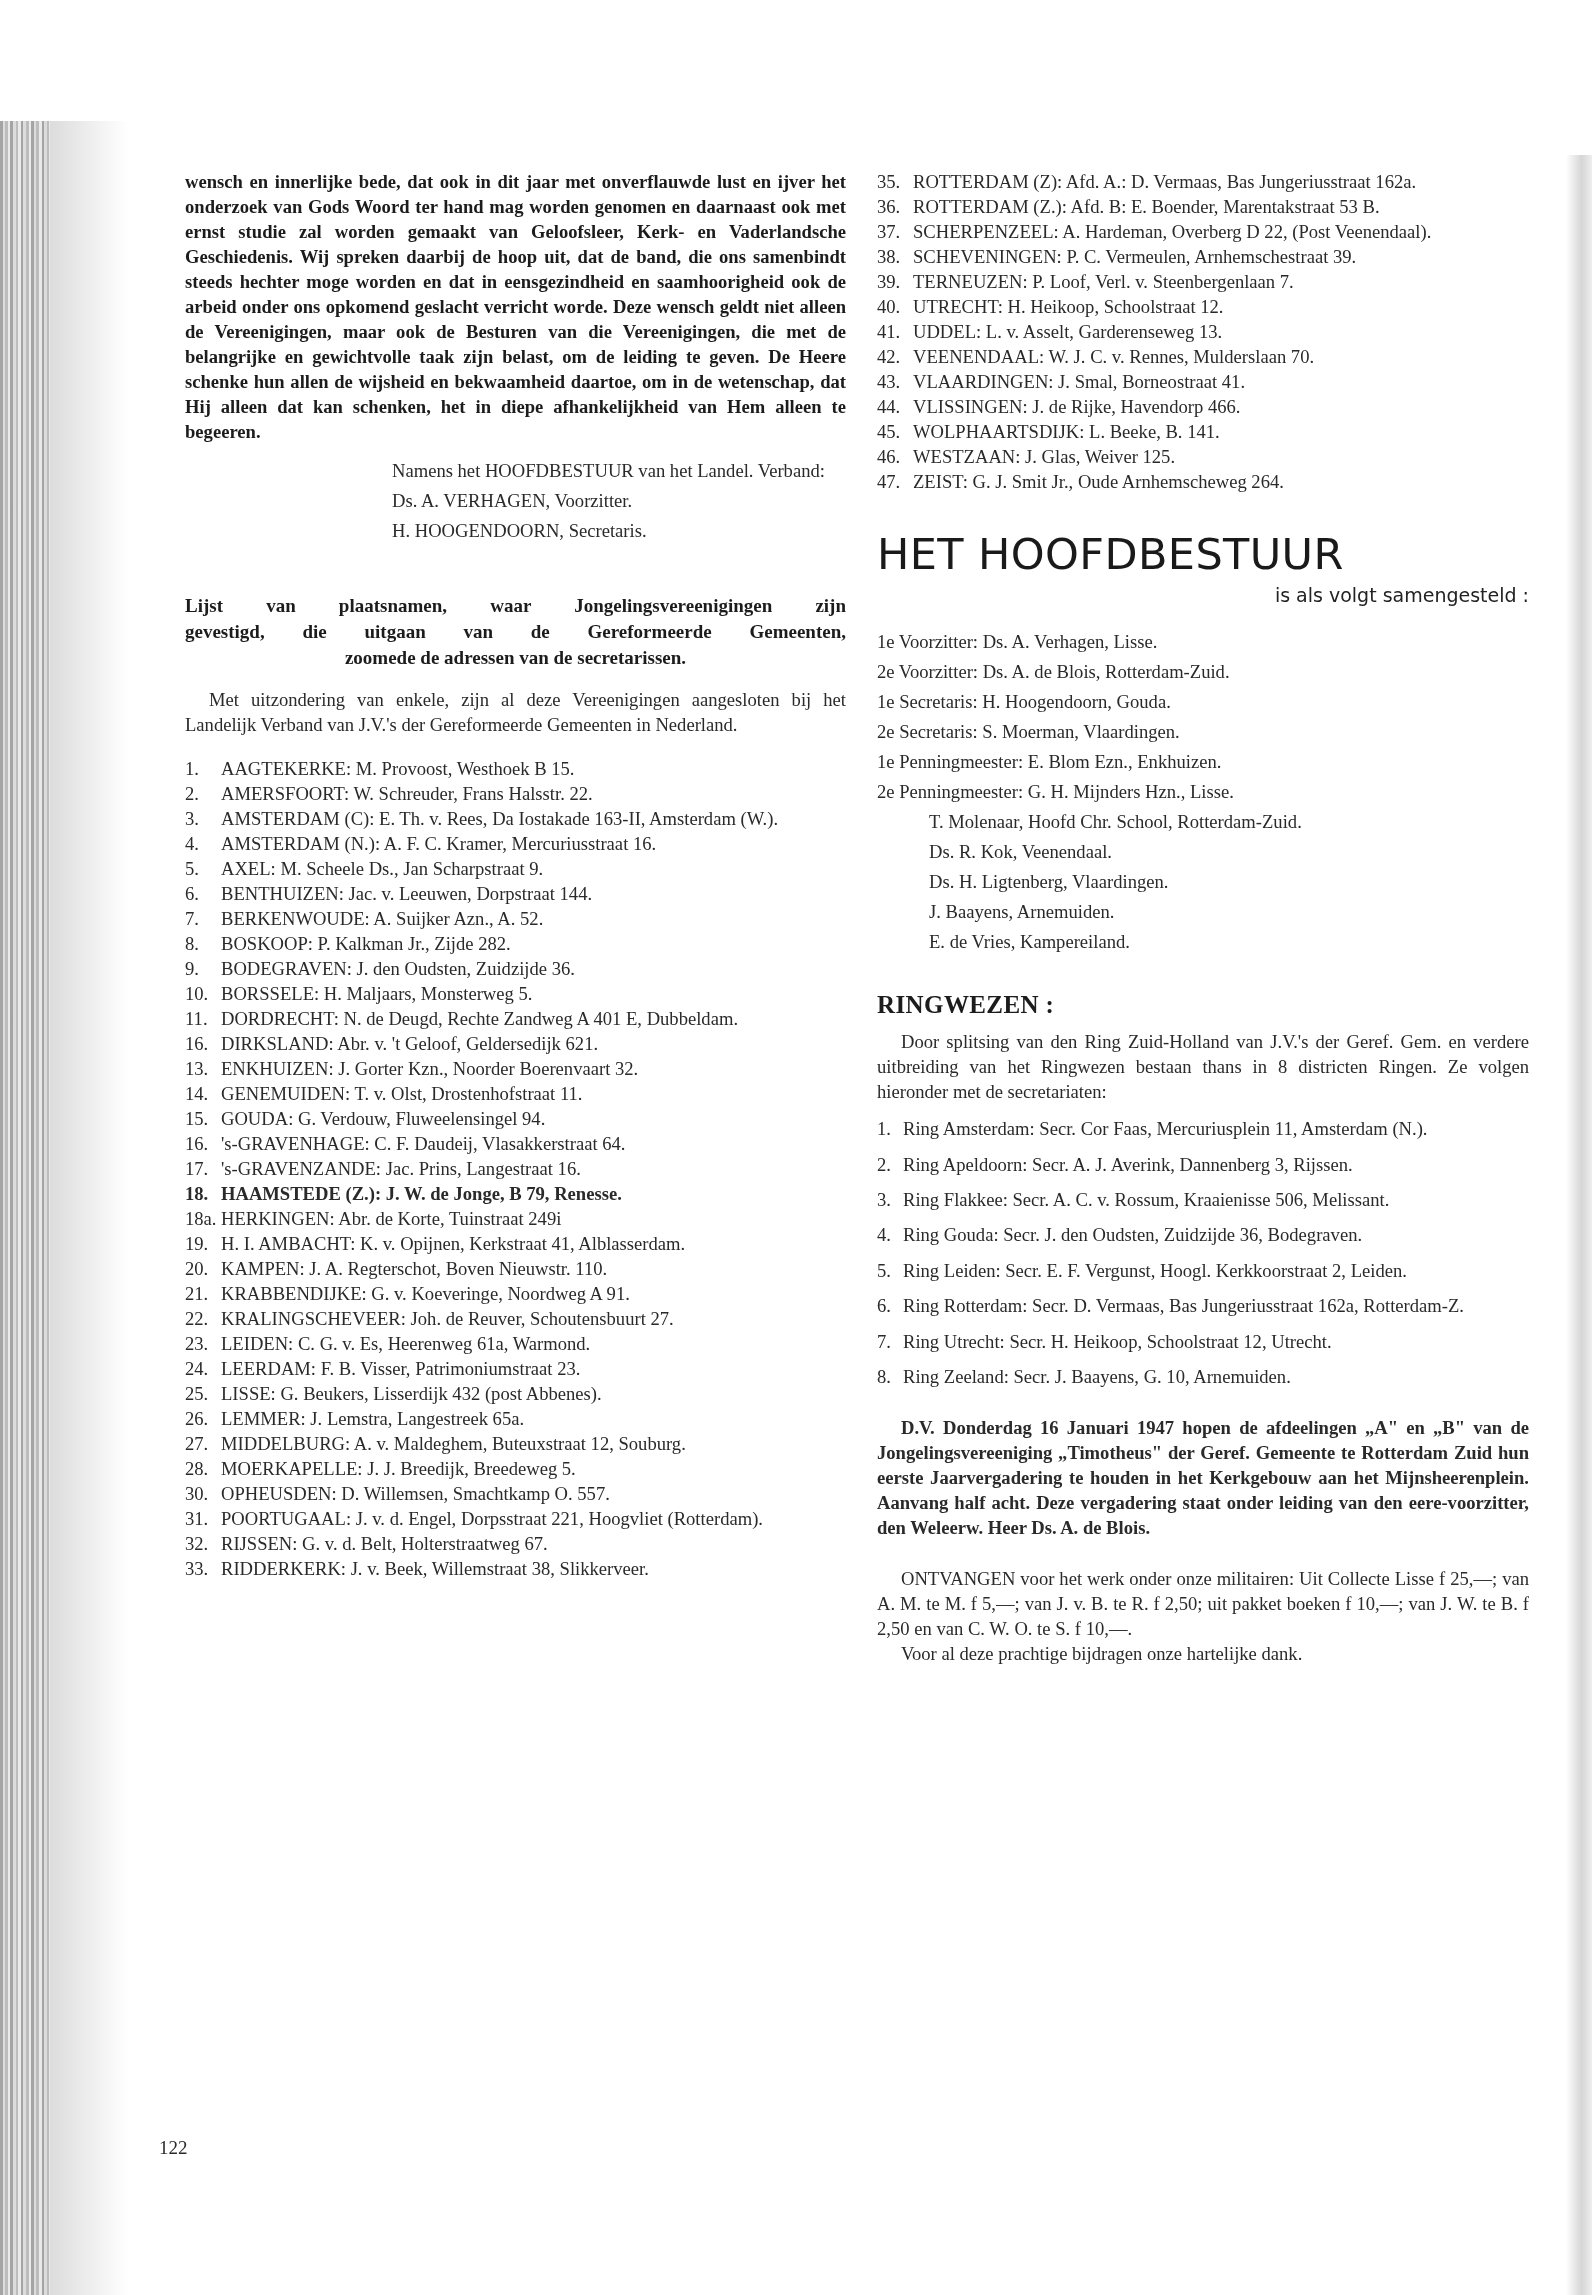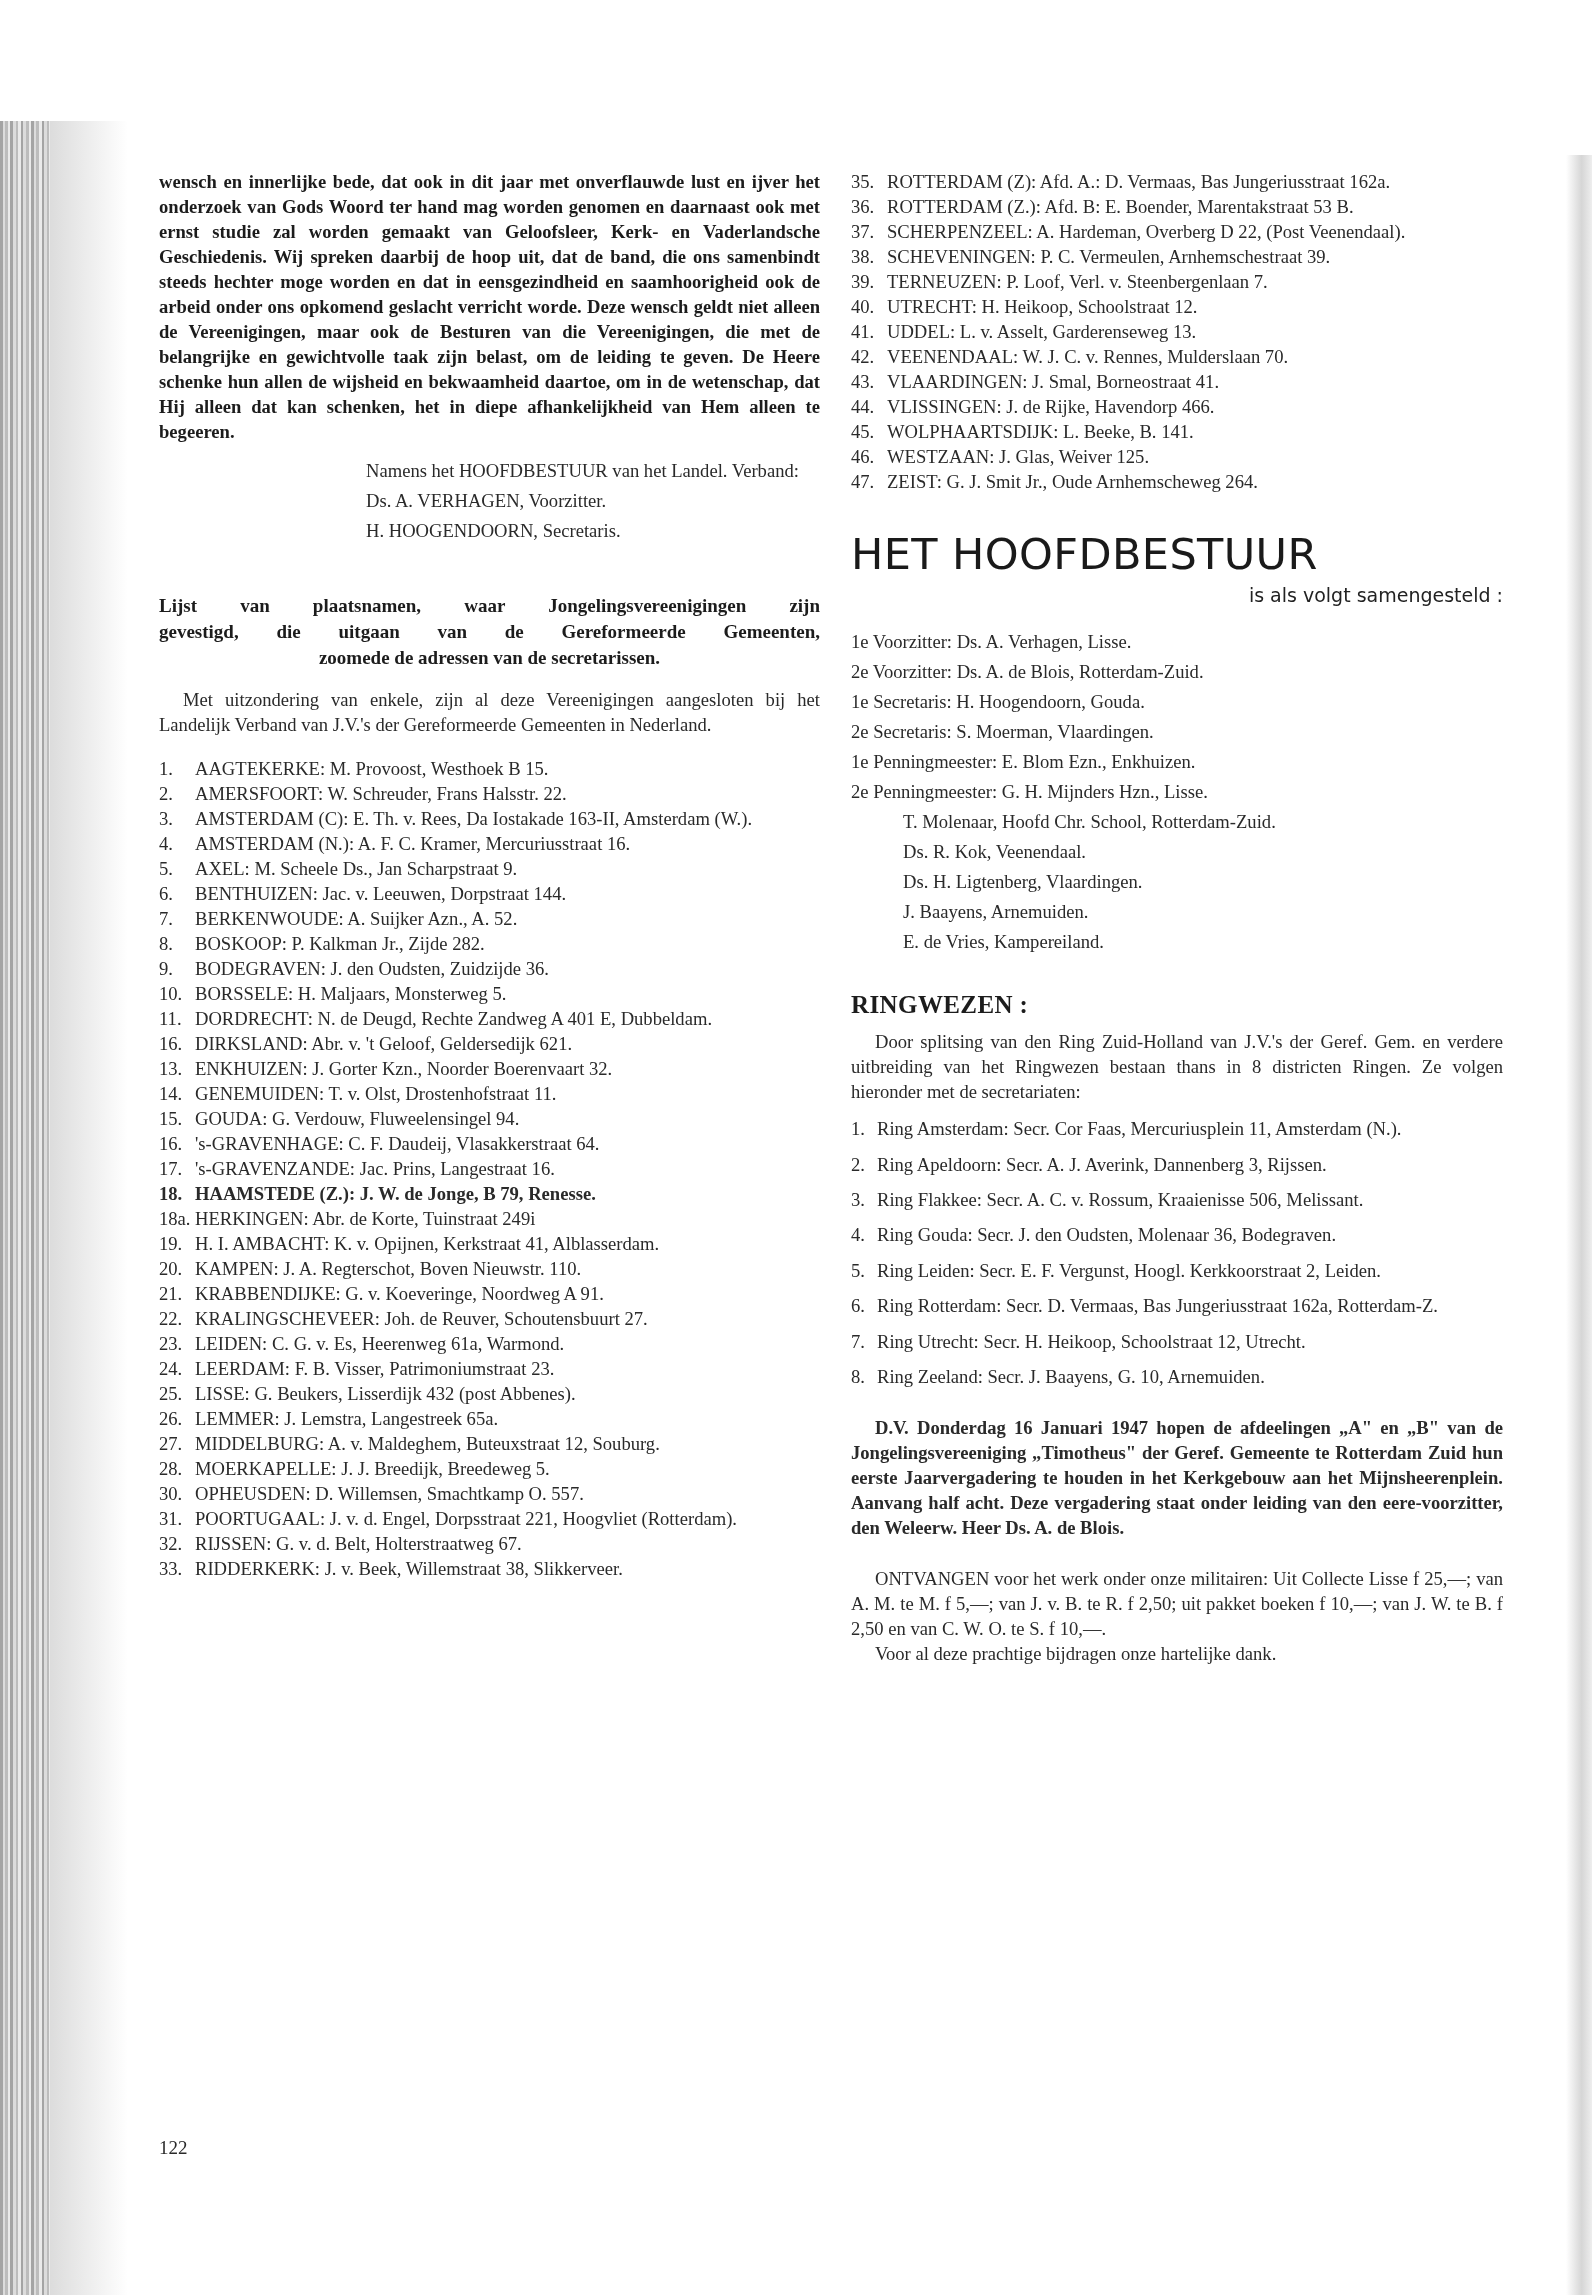--- a/index.html
+++ b/index.html
@@ -16,21 +16,21 @@
   }
   .binding-shade {
     position: absolute; left: 50px; top: 121px; width: 78px; height: 2175px;
     background: linear-gradient(90deg, #dcdcdc, rgba(255,255,255,0));
   }
   .right-edge {
     position: absolute; right: 0; top: 155px; width: 26px; height: 2140px;
     background: linear-gradient(90deg, rgba(255,255,255,0), #d6d6d6 60%, #eeeeee);
   }
   .col {
-    position: absolute; top: 169px; font-size: 18.6px; line-height: 25px;
+    position: absolute; top: 169px; font-size: 18.6px; line-height: 25px; margin-left: 26px;
   }
   .col-left { left: 159px; width: 661px; }
   .col-right { left: 851px; width: 652px; }
   p { margin: 0; text-align: justify; }
   .bold-intro { font-weight: bold; color: #1c1c1c; }
   .indent { text-indent: 24px; }
   .signature { margin-left: 207px; margin-top: 14px; }
   .signature div { margin-bottom: 5.2px; }
   .list-title {
     margin-top: 50px; font-weight: bold; text-align: center; font-size: 19px; line-height: 26px; color: #1c1c1c;
@@ -308,21 +308,21 @@
     <li>
         <span class="num">2.</span>
         <span class="txt">Ring Apeldoorn: Secr. A. J. Averink, Dannenberg 3, Rijssen.</span>
       </li>
     <li>
         <span class="num">3.</span>
         <span class="txt">Ring Flakkee: Secr. A. C. v. Rossum, Kraaienisse 506, Melissant.</span>
       </li>
     <li>
         <span class="num">4.</span>
-        <span class="txt">Ring Gouda: Secr. J. den Oudsten, Molenaar 36, Bodegraven.</span>
+        <span class="txt">Ring Gouda: Secr. J. den Oudsten, Zuidzijde 36, Bodegraven.</span>
       </li>
     <li>
         <span class="num">5.</span>
         <span class="txt">Ring Leiden: Secr. E. F. Vergunst, Hoogl. Kerkkoorstraat 2, Leiden.</span>
       </li>
     <li>
         <span class="num">6.</span>
         <span class="txt">Ring Rotterdam: Secr. D. Vermaas, Bas Jungeriusstraat 162a, Rotterdam-Z.</span>
       </li>
     <li>

